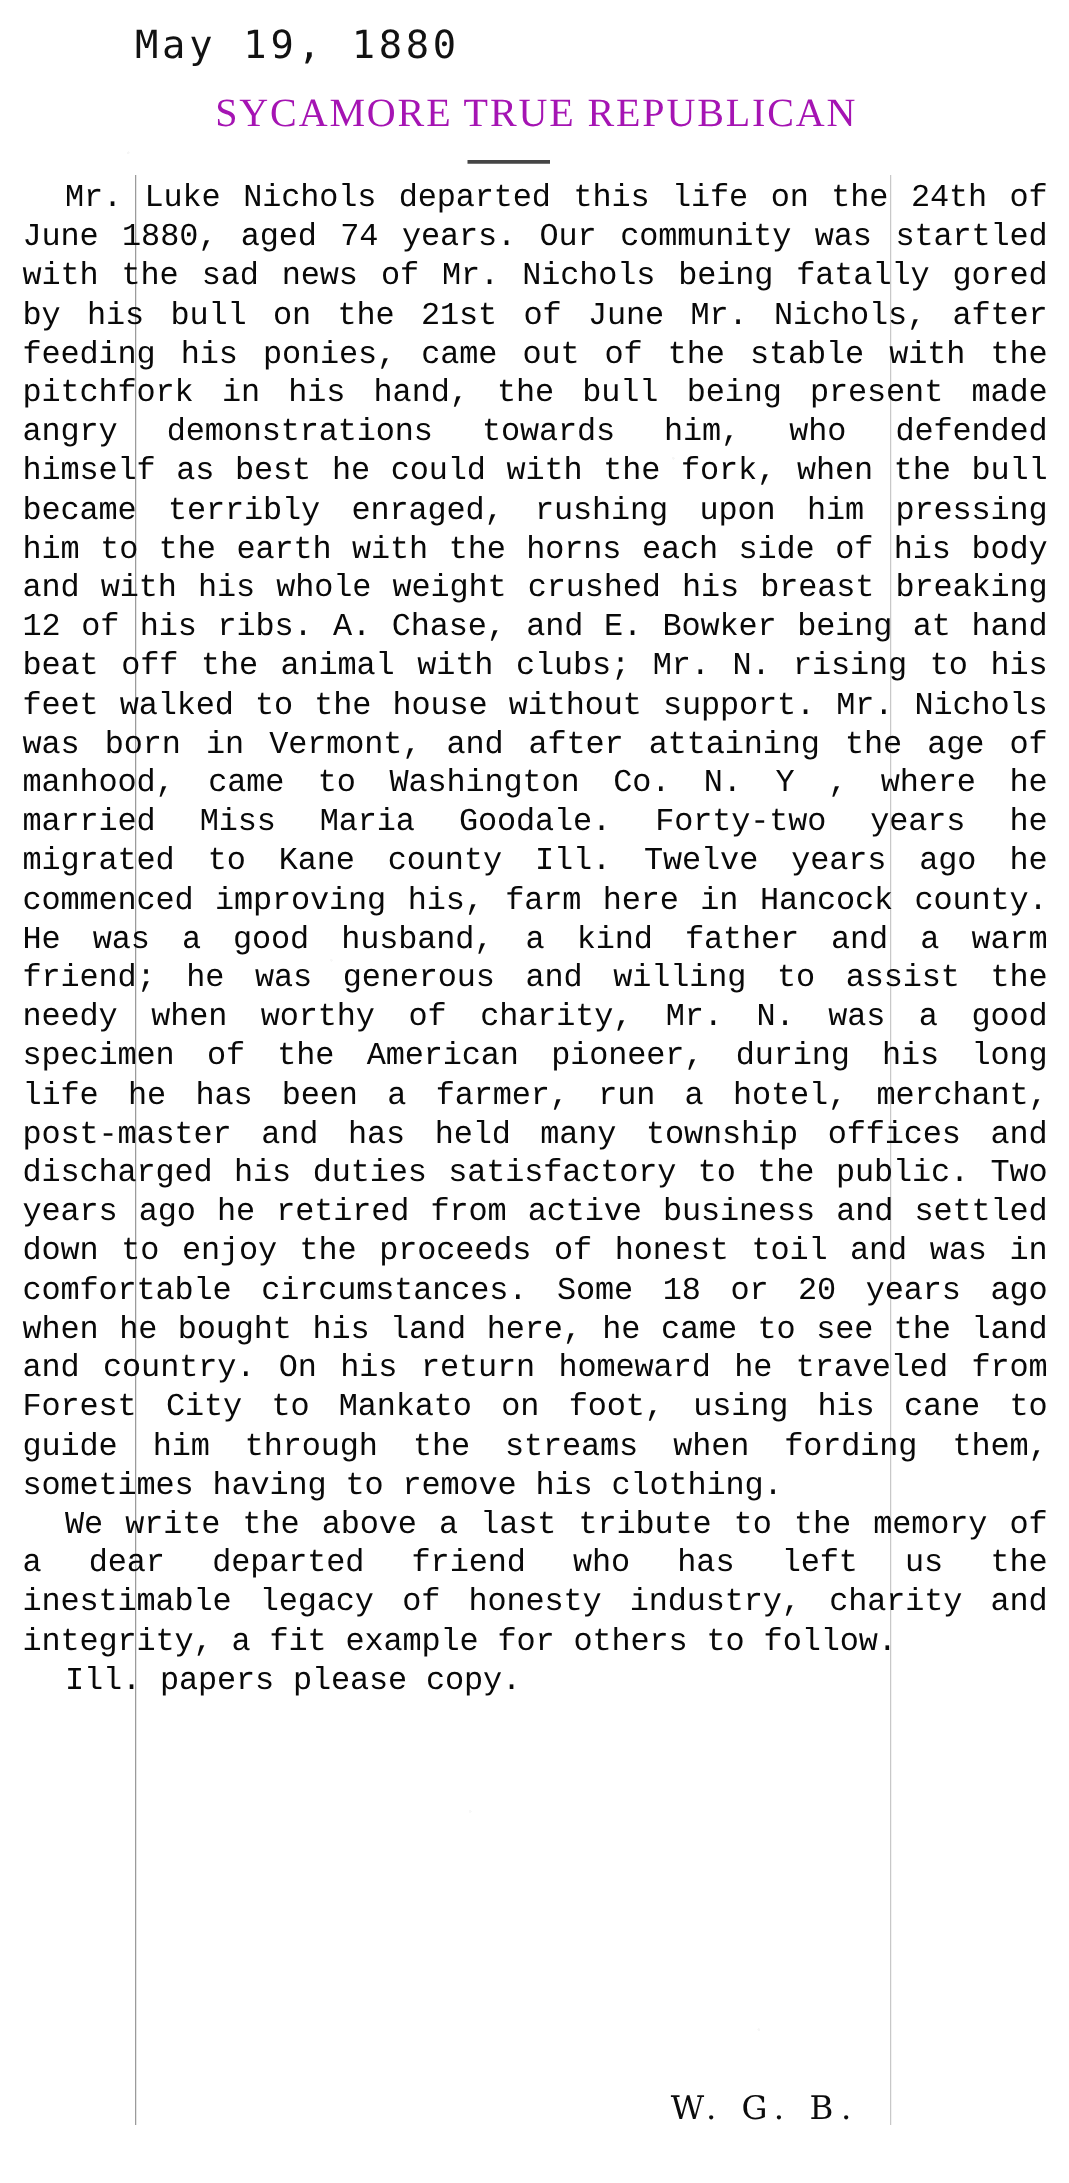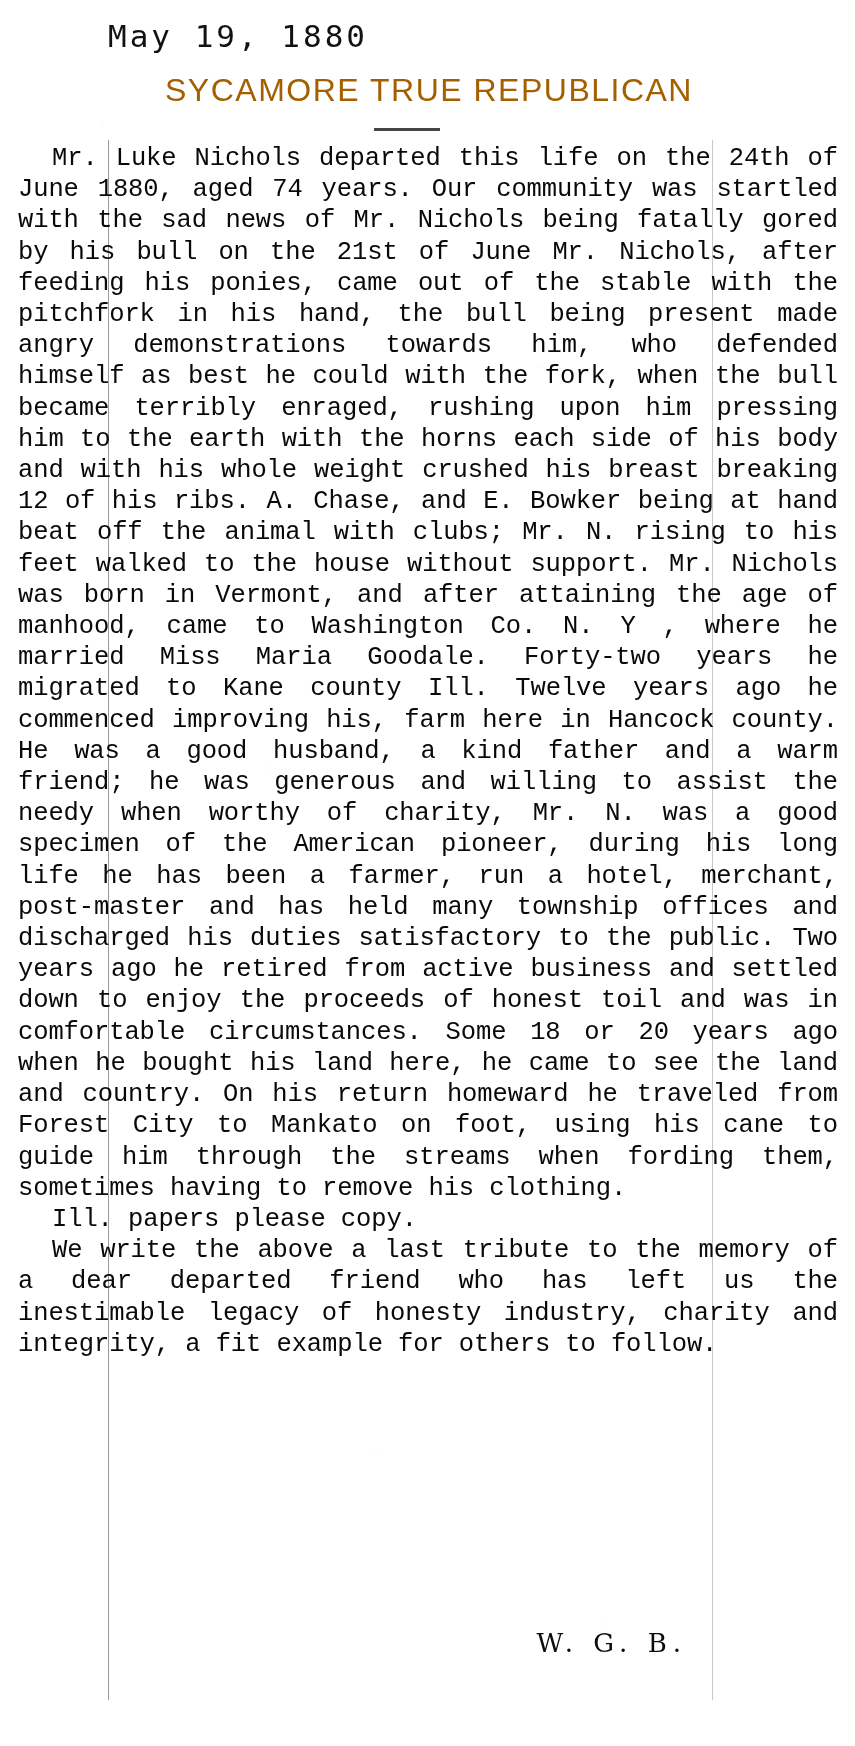--- a/index.html
+++ b/index.html
@@ -48,24 +48,24 @@
     letter-spacing: 3px;
     color: #1a1a1a;
   }
 
   .masthead {
     position: absolute;
     left: 76px;
     top: 72px;
     width: 706px;
     text-align: center;
-    font-family: Liberation Sans, sans-serif;
+    font-family: Liberation Serif, serif;
     font-size: 32px;
     letter-spacing: 1.5px;
-    color: #a16207;
+    color: #a21caf;
     white-space: nowrap;
   }
 
   .rule-ornament {
     position: absolute;
     left: 374px;
     top: 128px;
     width: 66px;
     height: 6px;
     border-top: 3px solid #2b2b2b;
@@ -95,21 +95,21 @@
     text-indent: 34px;
   }
 
   .article p + p {
     margin-top: 0px;
   }
 
   .signature {
     position: absolute;
     right: 68px;
-    top: 1628px;
+    top: 1672px;
     font-family: "DejaVu Serif", serif;
     font-size: 26px;
     letter-spacing: 6px;
     color: #151515;
   }
 
   
   .fold {
     position: absolute;
     top: 0;
@@ -137,19 +137,19 @@
 
   <div class="masthead">SYCAMORE TRUE REPUBLICAN</div>
 
   <div class="rule-ornament"></div>
 
   <div class="fold left"></div>
   <div class="fold right"></div>
 
   <div class="article">
     <p class="indent">Mr. Luke Nichols departed this life on the 24th of June 1880, aged 74 years.  Our community was startled with the sad news of Mr. Nichols being fatally gored by his bull on the 21st of June   Mr. Nichols, after feeding his ponies, came out of the stable with the pitchfork in his hand, the bull being present made angry demonstrations towards him, who defended himself as best he could with the fork, when the bull became terribly enraged, rushing upon him pressing him to the earth with the horns each side of his body and with his whole weight crushed his breast breaking 12 of his ribs.  A. Chase, and E. Bowker being at hand beat off the animal with clubs; Mr. N. rising to his feet walked to the house without support.  Mr. Nichols was born in Vermont, and after attaining the age of manhood, came to Washington Co. N. Y , where he married Miss Maria Goodale.  Forty-two years he migrated to Kane county Ill.  Twelve years ago he commenced improving his, farm here in Hancock county.  He was a good husband, a kind father and a warm friend; he was generous and willing to assist the needy when worthy of charity, Mr. N. was a good specimen of the American pioneer, during his long life he has been a farmer, run a hotel, merchant, post-master and has held many township offices and discharged his duties satisfactory to the public.  Two years ago he retired from active business and settled down to enjoy the proceeds of honest toil and was in comfortable circumstances.  Some 18 or 20 years ago when he bought his land here, he came to see the land and country.  On his return homeward he traveled from Forest City to Mankato on foot, using his cane to guide him through the streams when fording them, sometimes having to remove his clothing.</p>
+    <p class="indent">We write the above a last tribute to the memory of a dear departed friend  who has left us the inestimable legacy of honesty industry, charity and integrity, a fit example for others to follow.</p>
     <p class="indent">Ill.  papers please copy.</p>
-    <p class="indent">We write the above a last tribute to the memory of a dear departed friend  who has left us the inestimable legacy of honesty industry, charity and integrity, a fit example for others to follow.</p>
   </div>
 
   <div class="signature">W.  G.  B.</div>
 
 </div>
 
 </body></html>

